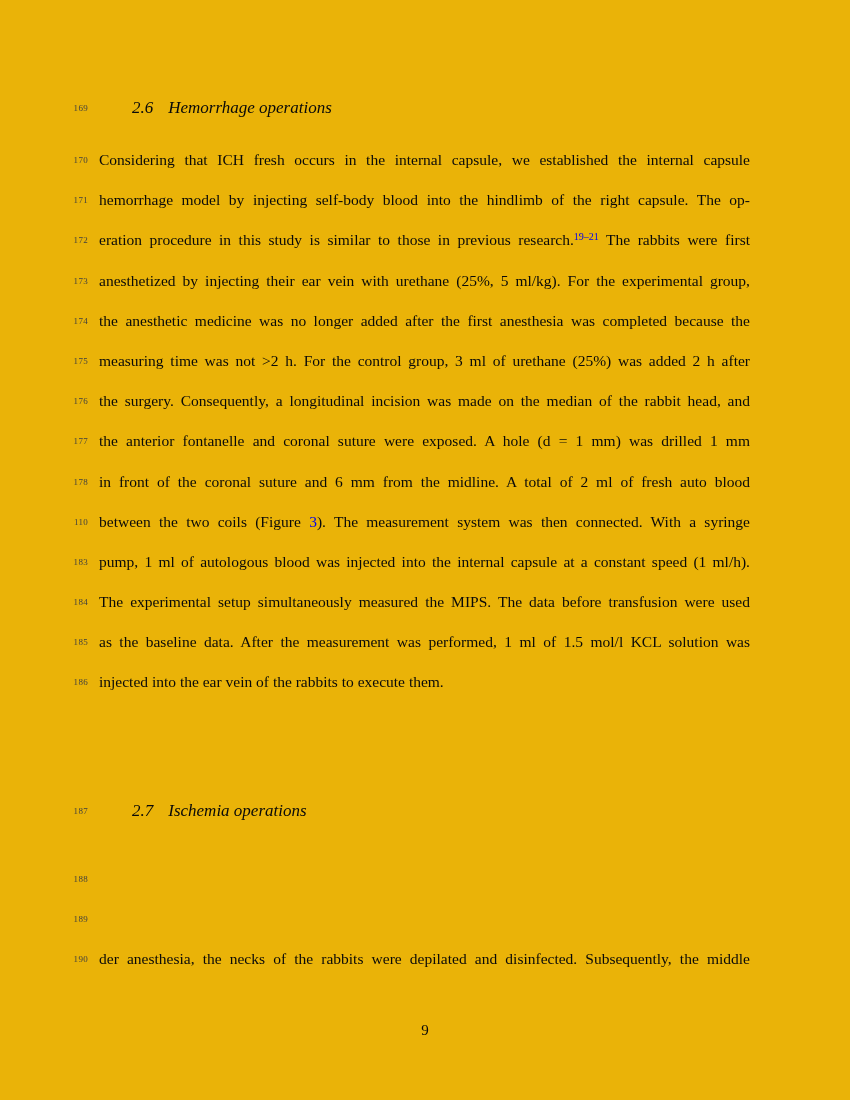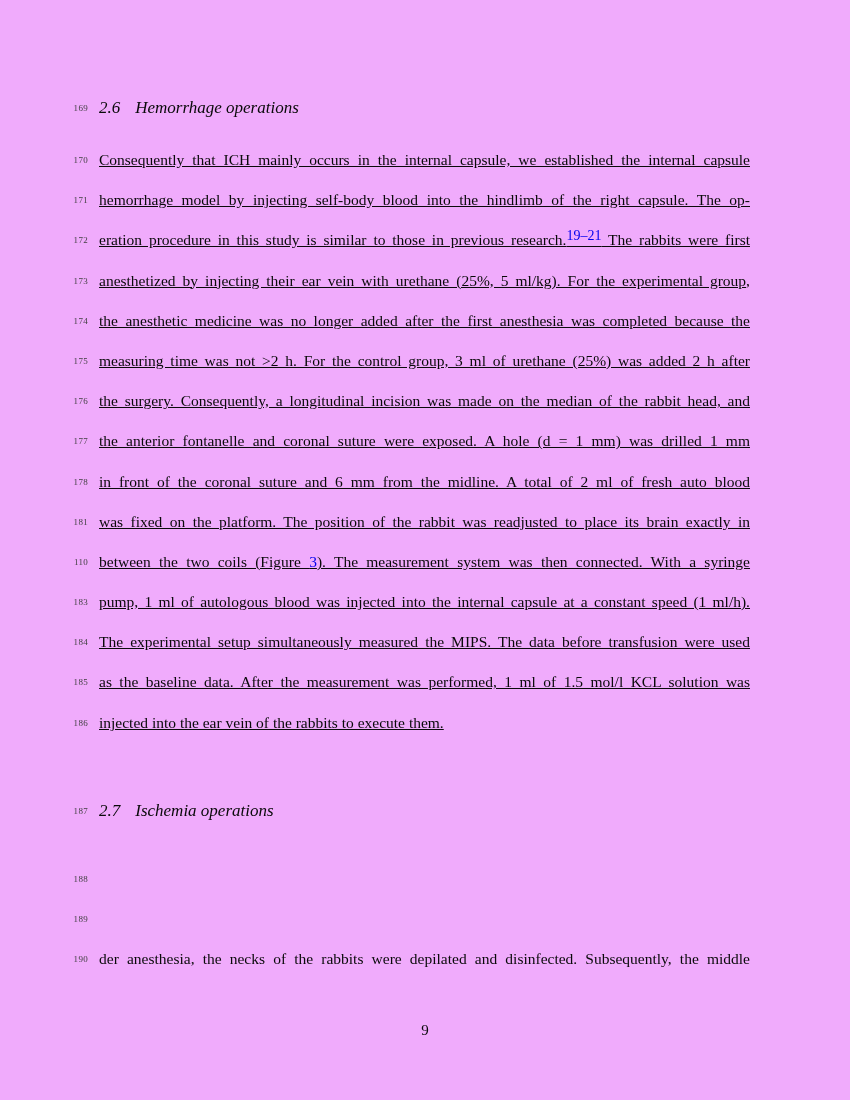--- a/index.html
+++ b/index.html
@@ -1,39 +1,39 @@
 <!DOCTYPE html>
 <html style="--link-color: #0000ee;"><head>
 <meta charset="utf-8">
 <style>
   * { margin: 0; padding: 0; box-sizing: border-box; }
   html, body { background: #ffffff; }
   .page {
     position: relative;
     width: 850px;
     height: 1100px;
-    background: #f0abfc;
+    background: #eab308;
     font-family: "Liberation Serif", "DejaVu Serif", serif;
     color: #0a0a0a;
     overflow: hidden;
   }
   .content { position: absolute; left: 99px; top: 0; width: 651px; height: 100%; }
   .block { position: absolute; left: 0; width: 651px; }
   .b0 { top: 97px; }
-  .b1 { top: 140px; text-decoration: underline; }
+  .b1 { top: 140px; }
   .b2 { top: 800px; }
   .b3 { top: 859px; }
   .line { position: relative; }
   .hline {
     line-height: 22px;
     font-size: 17px;
     font-style: italic;
     white-space: nowrap;
   }
-  .hnum { font-style: italic; }
+  .hnum { font-style: italic; margin-left: 33px; }
   .htitle { margin-left: 15px; font-style: italic; }
   .pline {
     height: 40.2px;
     line-height: 40.2px;
     font-size: 15.5px;
     text-align: justify;
     text-align-last: justify;
     overflow: visible;
   }
   .pline.last { text-align: left; text-align-last: left; }
@@ -48,21 +48,21 @@
     justify-content: flex-end;
     font-size: 9px;
     letter-spacing: 0.3px;
     color: #3f3f3f;
     font-style: normal;
     text-align: right;
   }
   .sup {
     position: relative;
     top: -5.5px;
-    font-size: 14px;
+    font-size: 10px;
     line-height: 0;
     color: var(--link-color, #0000ee);
     cursor: pointer;
   }
   .ref { color: var(--link-color, #0000ee); cursor: pointer; }
   .pageno {
     position: absolute;
     left: 0;
     top: 1020px;
     width: 100%;
@@ -74,30 +74,29 @@
 </style>
 </head>
 <body>
 
 <div class="page">
   <div class="content" id="blocks">
       <div class="block b0">
         <div class="line hline"><span class="lineno">169</span><span class="hnum">2.6</span><span class="htitle">Hemorrhage operations</span></div>
       </div>
       <div class="block b1">
-        <div class="line pline"><span class="lineno">170</span><span>Consequently that ICH mainly occurs in the internal capsule, we established the internal capsule</span></div>
+        <div class="line pline"><span class="lineno">170</span><span>Considering that ICH fresh occurs in the internal capsule, we established the internal capsule</span></div>
         <div class="line pline"><span class="lineno">171</span><span>hemorrhage model by injecting self-body blood into the hindlimb of the right capsule. The op-</span></div>
         <div class="line pline"><span class="lineno">172</span><span>eration procedure in this study is similar to those in previous research.</span><span class="sup">19–21</span><span> The rabbits were first</span></div>
         <div class="line pline"><span class="lineno">173</span><span>anesthetized by injecting their ear vein with urethane (25%, 5 ml/kg). For the experimental group,</span></div>
         <div class="line pline"><span class="lineno">174</span><span>the anesthetic medicine was no longer added after the first anesthesia was completed because the</span></div>
         <div class="line pline"><span class="lineno">175</span><span>measuring time was not &gt;2 h. For the control group, 3 ml of urethane (25%) was added 2 h after</span></div>
         <div class="line pline"><span class="lineno">176</span><span>the surgery. Consequently, a longitudinal incision was made on the median of the rabbit head, and</span></div>
         <div class="line pline"><span class="lineno">177</span><span>the anterior fontanelle and coronal suture were exposed. A hole (d = 1 mm) was drilled 1 mm</span></div>
         <div class="line pline"><span class="lineno">178</span><span>in front of the coronal suture and 6 mm from the midline. A total of 2 ml of fresh auto blood</span></div>
-        <div class="line pline"><span class="lineno">181</span><span>was fixed on the platform. The position of the rabbit was readjusted to place its brain exactly in</span></div>
         <div class="line pline"><span class="lineno">110</span><span>between the two coils (Figure </span><span class="ref">3</span><span>). The measurement system was then connected. With a syringe</span></div>
         <div class="line pline"><span class="lineno">183</span><span>pump, 1 ml of autologous blood was injected into the internal capsule at a constant speed (1 ml/h).</span></div>
         <div class="line pline"><span class="lineno">184</span><span>The experimental setup simultaneously measured the MIPS. The data before transfusion were used</span></div>
         <div class="line pline"><span class="lineno">185</span><span>as the baseline data. After the measurement was performed, 1 ml of 1.5 mol/l KCL solution was</span></div>
         <div class="line pline last"><span class="lineno">186</span><span>injected into the ear vein of the rabbits to execute them.</span></div>
       </div>
       <div class="block b2">
         <div class="line hline"><span class="lineno">187</span><span class="hnum">2.7</span><span class="htitle">Ischemia operations</span></div>
       </div>
       <div class="block b3">

